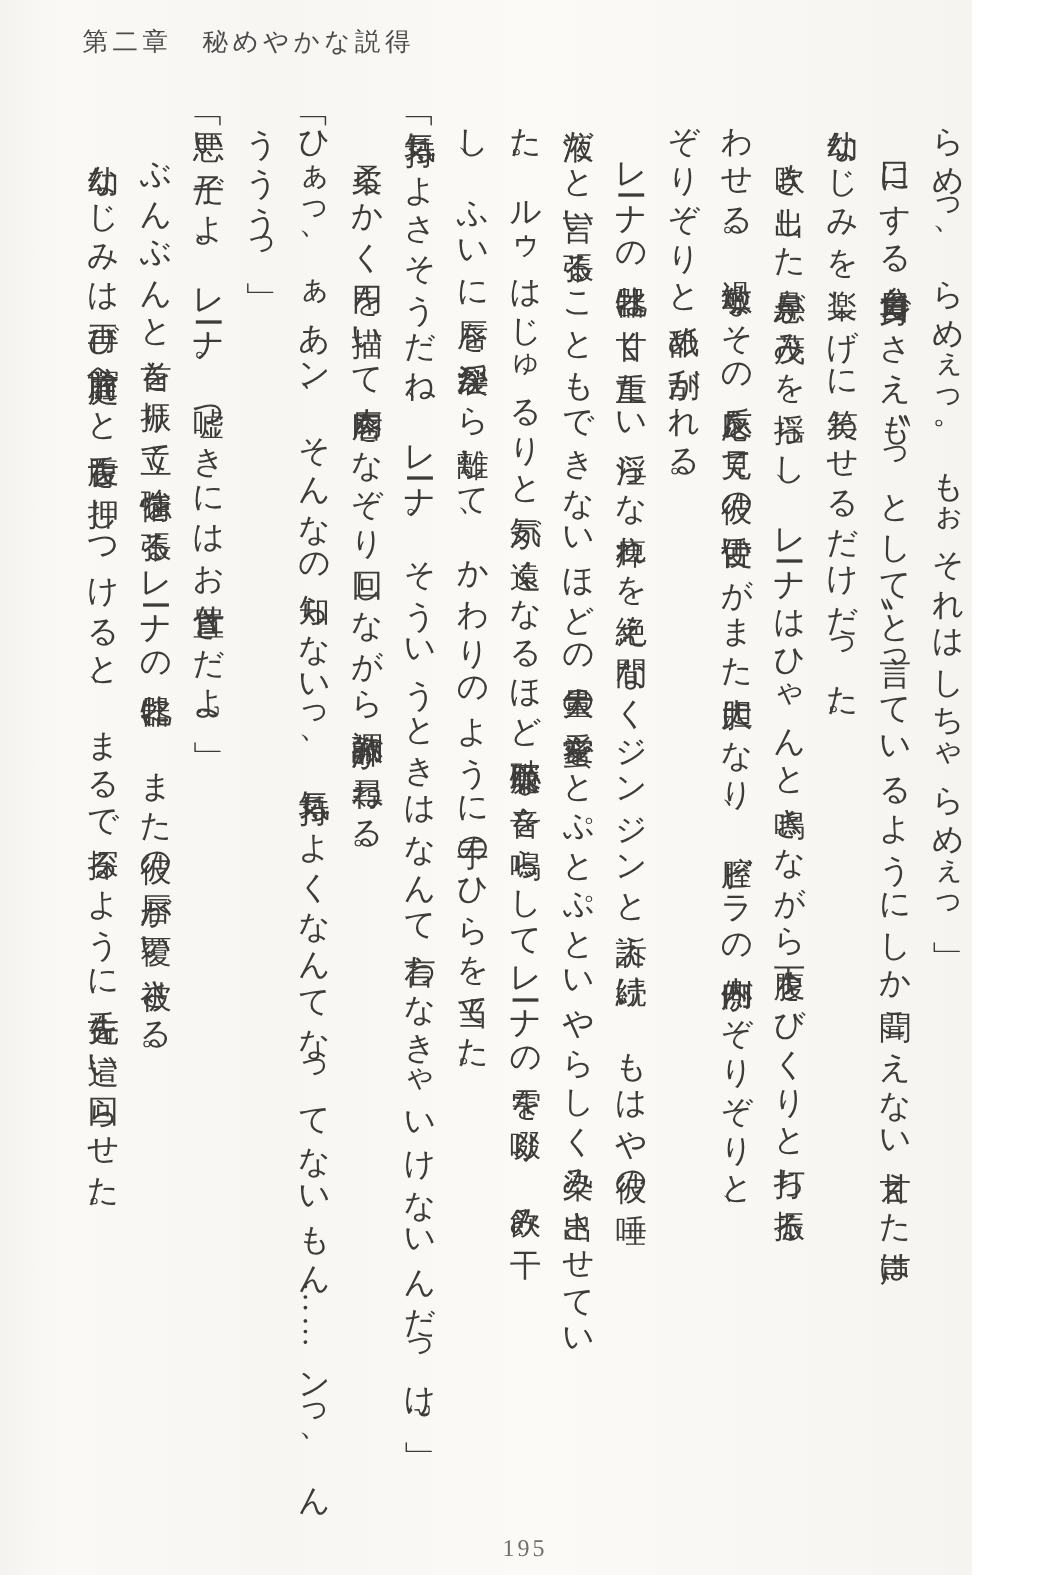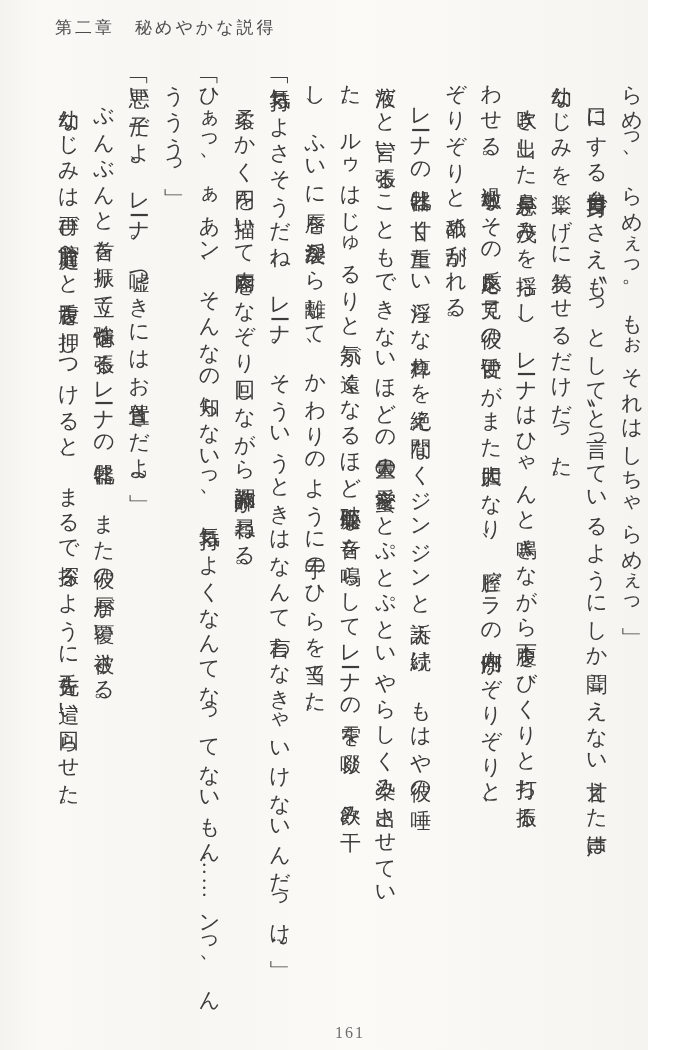--- a/index.html
+++ b/index.html
@@ -74,14 +74,14 @@
       <div class="tcol">し、ふいに唇を淫裂から離して、かわりのように手のひらを当てた。</div>
       <div class="tcol">「気持ちよさそうだね、レーナ。そういうときはなんて言わなきゃいけないんだっけ?」</div>
       <div class="tcol">　柔らかく円を描いて肉唇をなぞり回しながら調教師が尋ねる。</div>
       <div class="tcol">「ひぁっ、ぁあン、そんなの知らないっ、気持ちよくなんてなってないもん……ンっ、ん</div>
       <div class="tcol">うううっ」</div>
       <div class="tcol">「悪い子だよ、レーナ。嘘つきにはお仕置きだよ?」</div>
       <div class="tcol">　ぶんぶんと首を振り立て強情を張るレーナの牝器に、また彼の唇が覆い被さる。</div>
       <div class="tcol">　幼なじみは再び膣前庭へと舌腹を押しつけると、まるで探るように舌先を這い回らせた。</div>
     </div>
 
-  <div class="page-number">161</div>
+  <div class="page-number">195</div>
 </div>
 
 </body></html>

